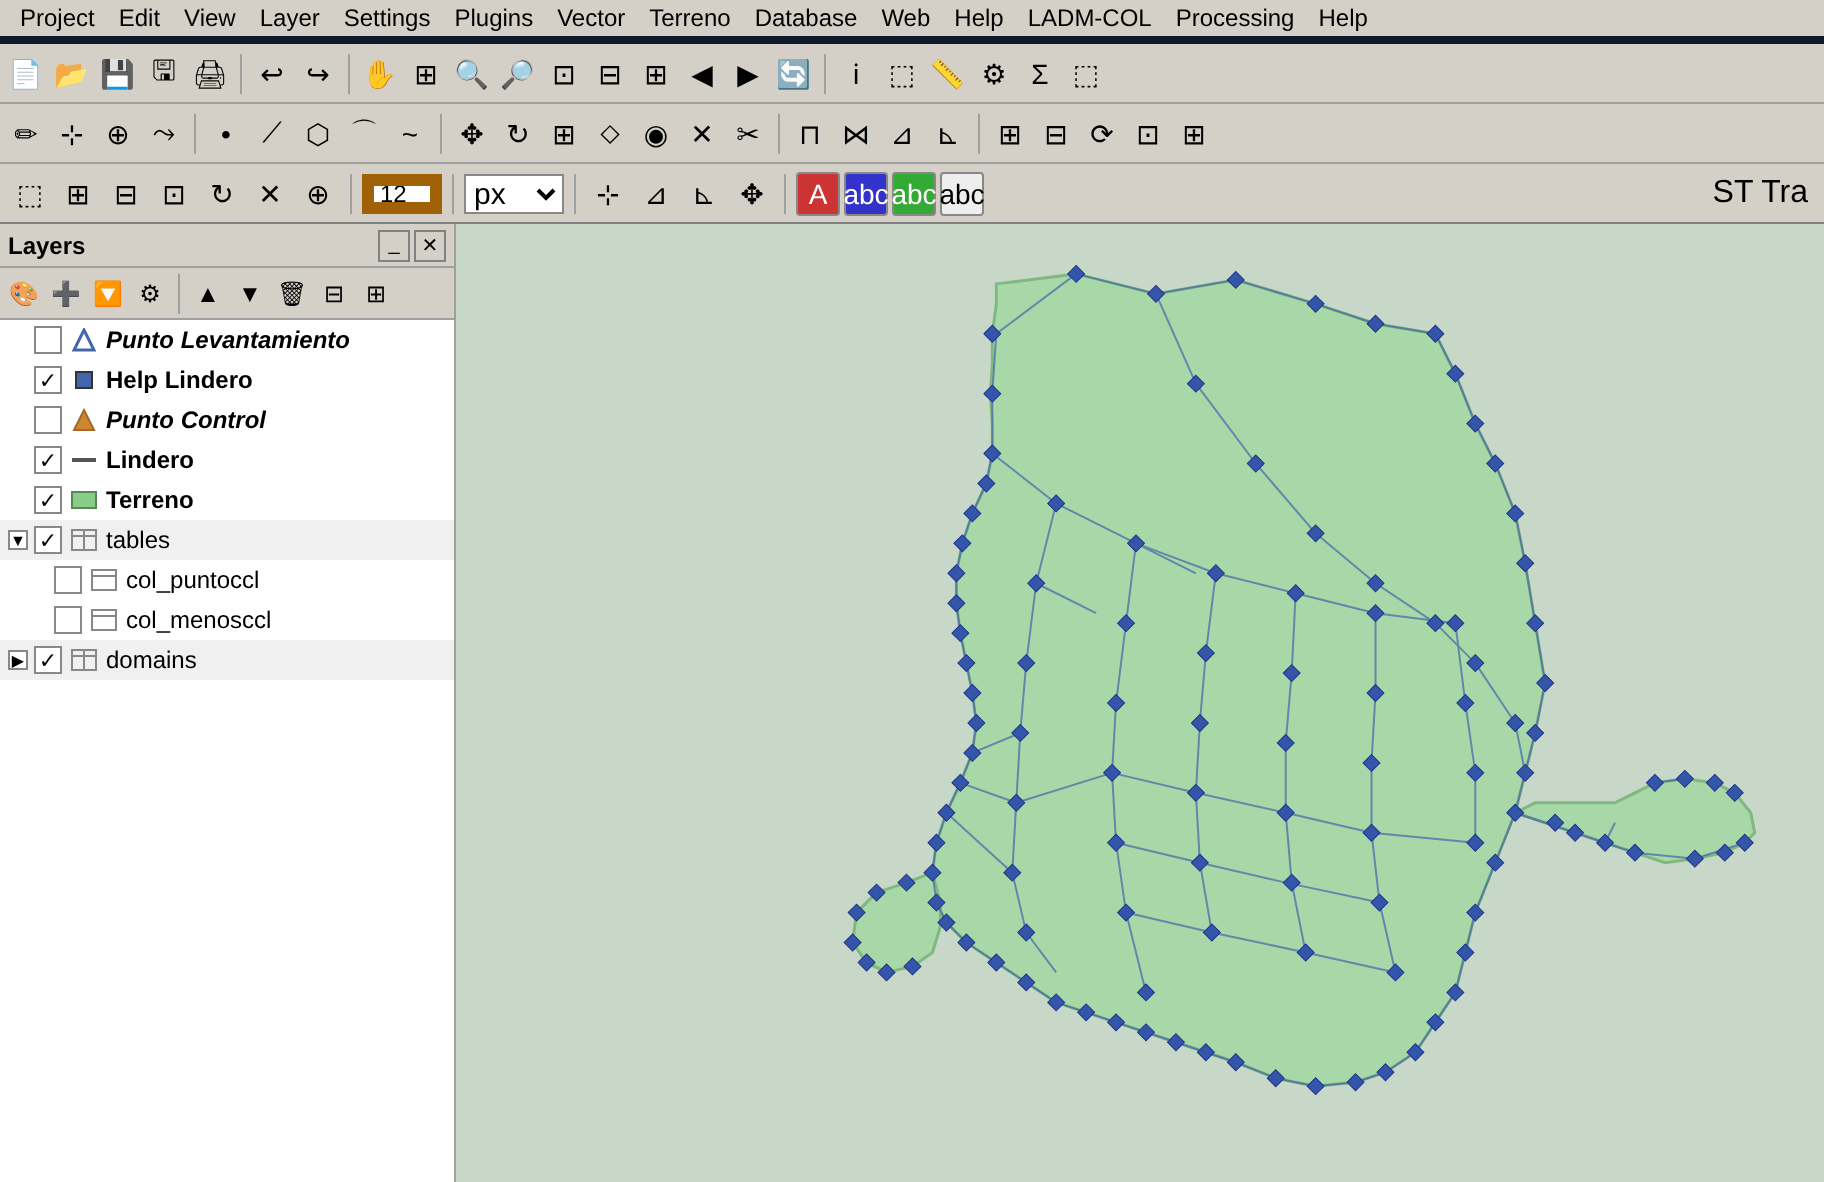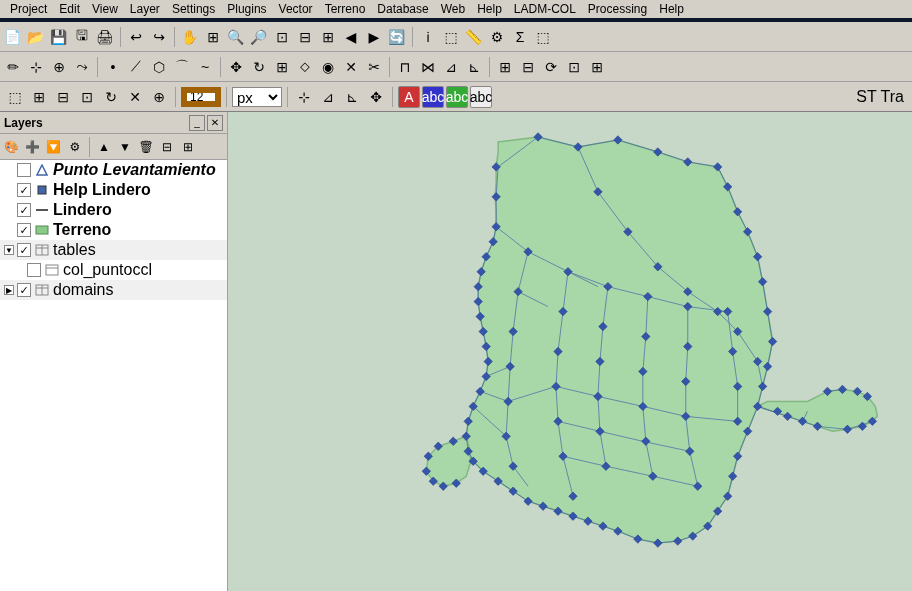--- a/index.html
+++ b/index.html
@@ -133,21 +133,21 @@
       flex-shrink: 0;
       background: #fff;
     }
     .layer-icon {
       width: 16px; height: 16px;
       flex-shrink: 0;
       display: flex; align-items: center; justify-content: center;
       font-size: 11px;
     }
     .layer-name {
-      font-size: 16px;
+      font-size: 12px;
       white-space: nowrap;
       overflow: hidden;
     }
     .layer-indent { width: 10px; flex-shrink: 0; }
     .layer-indent2 { width: 20px; flex-shrink: 0; }
 
     
     #map-area {
       flex: 1;
       background: #c8d8c8;
@@ -345,20 +345,30 @@
             <span class="check-mark">✓</span>
           </div>
         <div class="layer-icon">
           <svg width="12" height="12">
               <rect x="2" y="2" width="8" height="8" fill="#4466aa" stroke="#333" stroke-width="1"></rect>
             </svg>
         </div>
         <span class="layer-name bold">Help Lindero</span>
       </div>
 
+      <div class="layer-item">
+        <div class="layer-indent"></div>
+        <div class="layer-check"></div>
+        <div class="layer-icon">
+          <svg width="12" height="12">
+              <polygon points="6,1 11,11 1,11" fill="#cc8833" stroke="#aa6622" stroke-width="1"></polygon>
+            </svg>
+        </div>
+        <span class="layer-name bold italic">Punto Control</span>
+      </div>
 
       <div class="layer-item">
         <div class="layer-indent"></div>
         <div class="layer-check">
             <span class="check-mark">✓</span>
           </div>
         <div class="layer-icon">
           <svg width="14" height="12">
               <line x1="1" y1="6" x2="13" y2="6" stroke="#555" stroke-width="2"></line>
             </svg>
@@ -400,20 +410,31 @@
         <div class="layer-icon">
           <svg width="14" height="12">
               <rect x="1" y="1" width="12" height="10" fill="#fff" stroke="#888" stroke-width="1"></rect>
               <line x1="1" y1="4" x2="13" y2="4" stroke="#888" stroke-width="1"></line>
             </svg>
         </div>
         <span class="layer-name">col_puntoccl</span>
       </div>
 
 
+      <div class="layer-item">
+        <div class="layer-indent2"></div>
+        <div class="layer-check"></div>
+        <div class="layer-icon">
+          <svg width="14" height="12">
+              <rect x="1" y="1" width="12" height="10" fill="#fff" stroke="#888" stroke-width="1"></rect>
+              <line x1="1" y1="4" x2="13" y2="4" stroke="#888" stroke-width="1"></line>
+            </svg>
+        </div>
+        <span class="layer-name">col_menosccl</span>
+      </div>
 
       <div class="layer-item" style="background:#f0f0f0;">
         <div class="expand-btn">▶</div>
         <div class="layer-check">
             <span class="check-mark">✓</span>
           </div>
         <div class="layer-icon">
           <svg width="14" height="12">
               <rect x="1" y="1" width="12" height="10" fill="none" stroke="#888" stroke-width="1"></rect>
               <line x1="1" y1="4" x2="13" y2="4" stroke="#888" stroke-width="1"></line>

